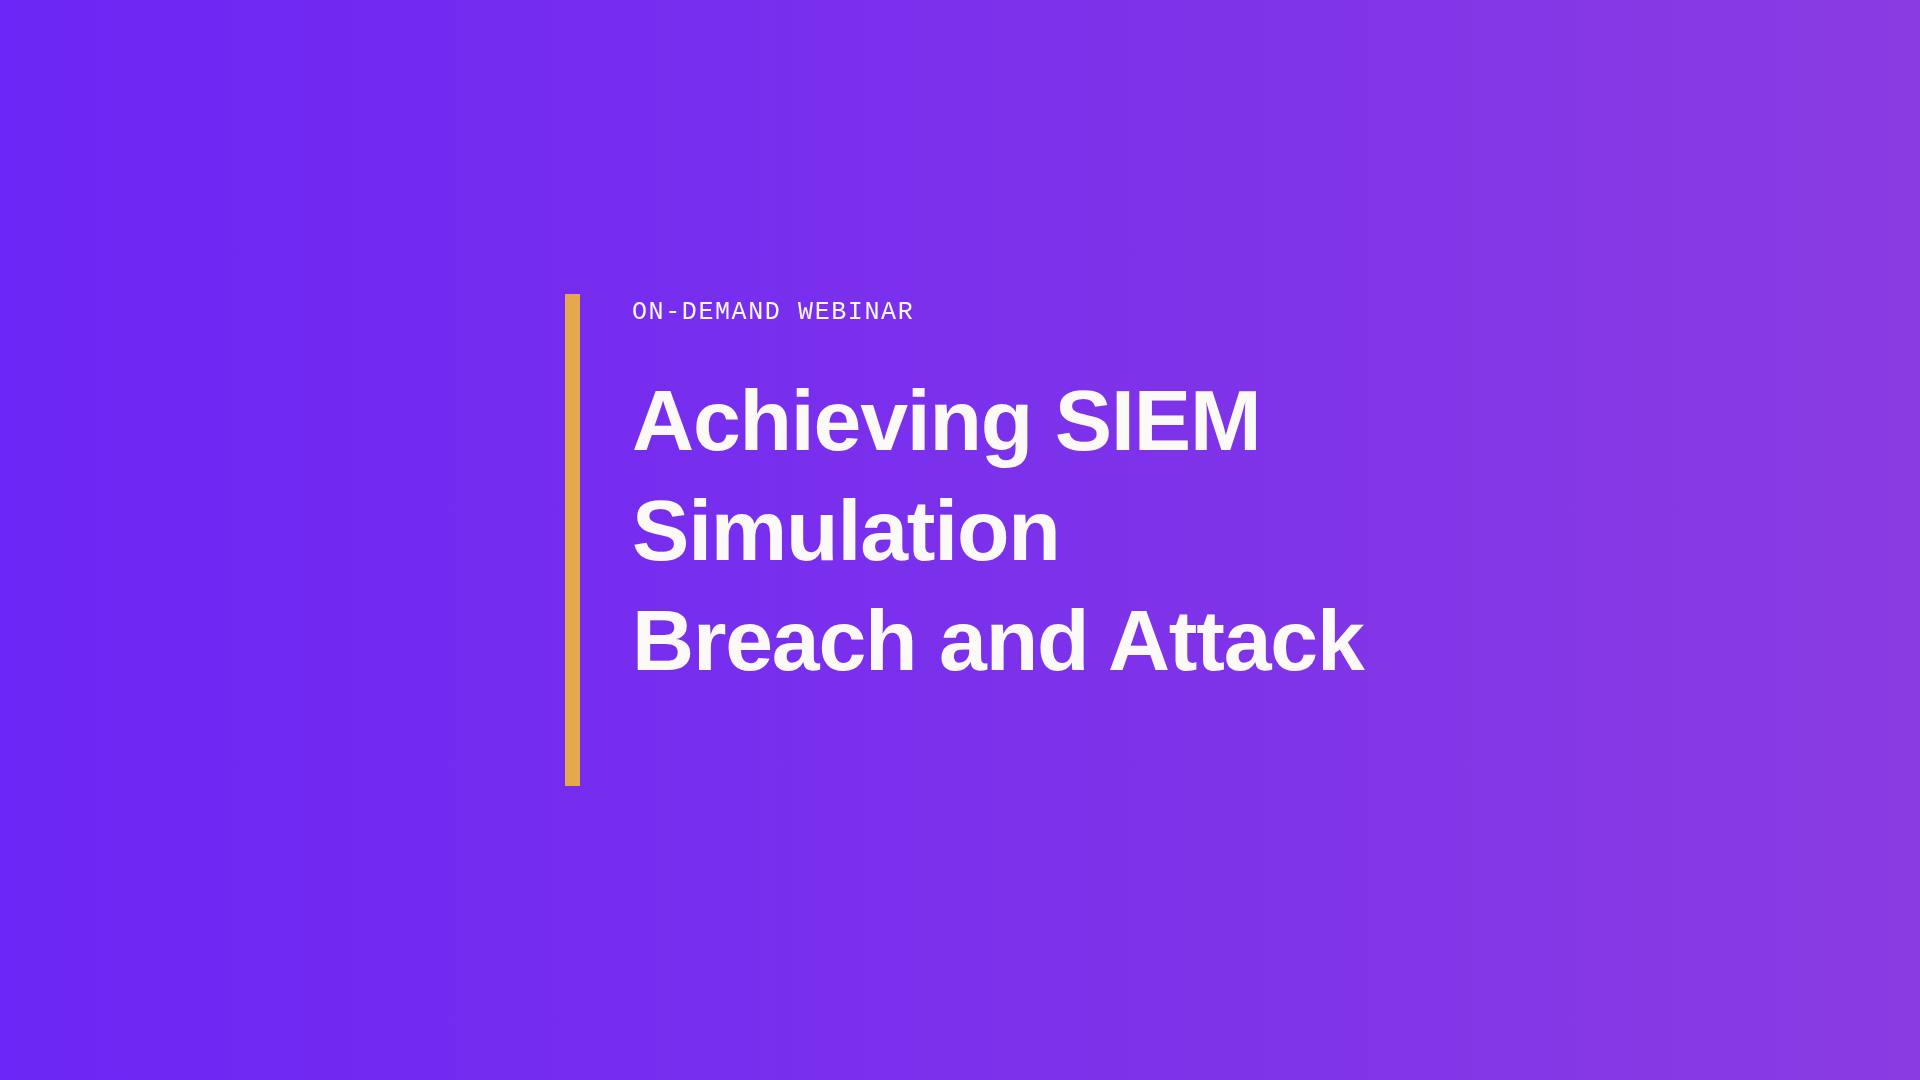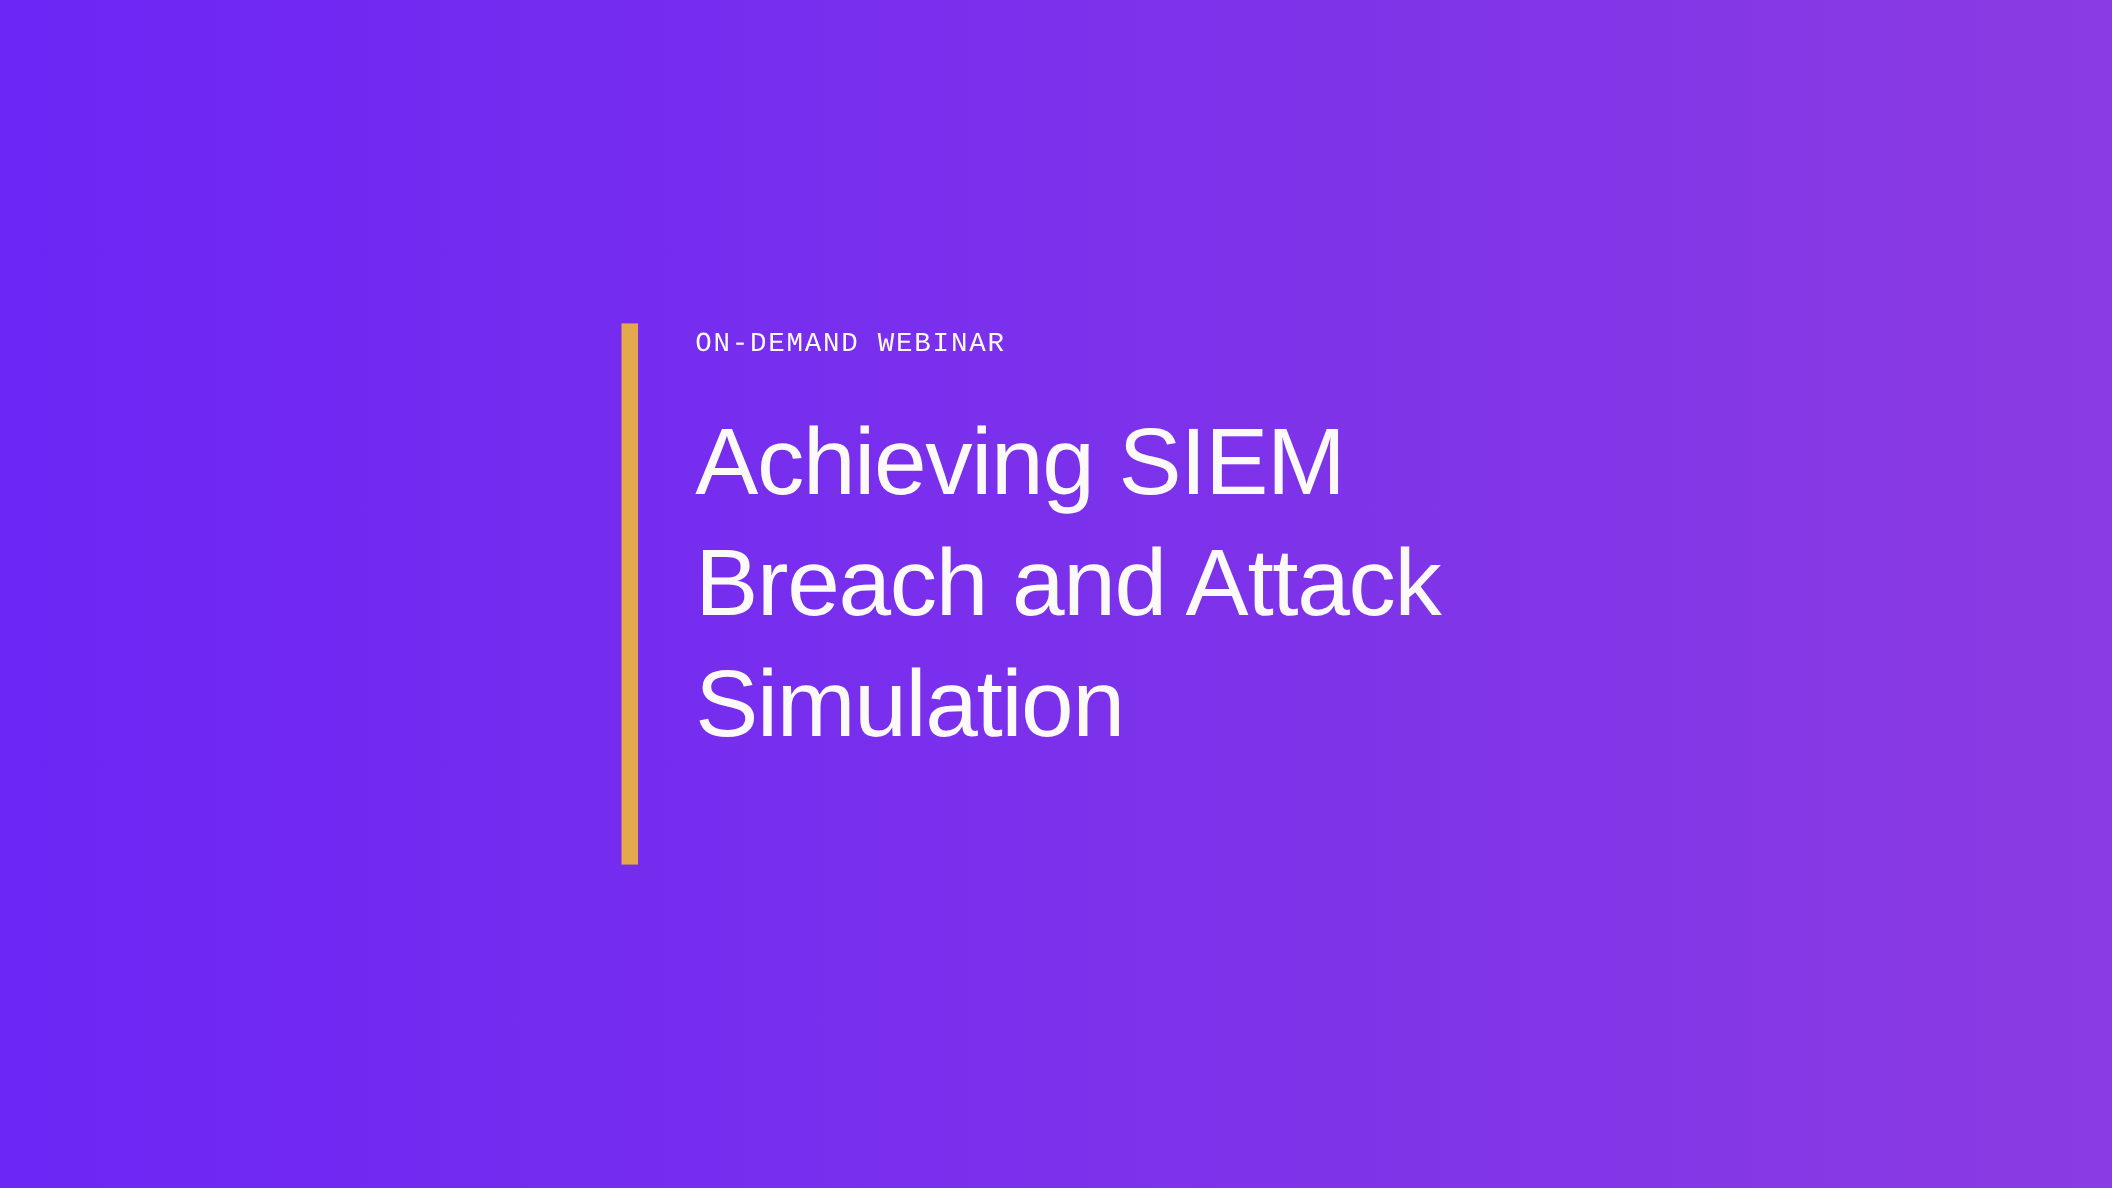--- a/index.html
+++ b/index.html
@@ -56,21 +56,21 @@
     margin: 0;
     padding-top: 6px;
     white-space: nowrap;
   }
 
   #headline {
     margin: 0;
     padding-top: 40px;
     font-family: "Liberation Sans", sans-serif;
     font-size: 86px;
-    font-weight: 400;
+    font-weight: 700;
     line-height: 110px;
     letter-spacing: -1.2px;
     color: #FBFAF8;
     white-space: nowrap;
   }
 
   #headline .headline-line {
     display: block;
   }
 </style>
@@ -82,19 +82,19 @@
   <div id="content-block">
 
     <div id="accent-bar" style="background: rgb(229, 168, 76);"></div>
 
     <div id="text-column">
 
       <div id="eyebrow" style="color: rgb(251, 250, 248);">ON-DEMAND WEBINAR</div>
 
       <h1 id="headline" style="color: rgb(251, 250, 248);">
         <span class="headline-line">Achieving SIEM</span>
+        <span class="headline-line">Simulation</span>
         <span class="headline-line">Breach and Attack</span>
-        <span class="headline-line">Simulation</span>
       </h1>
 
     </div>
   </div>
 </div>
 
 </body></html>

